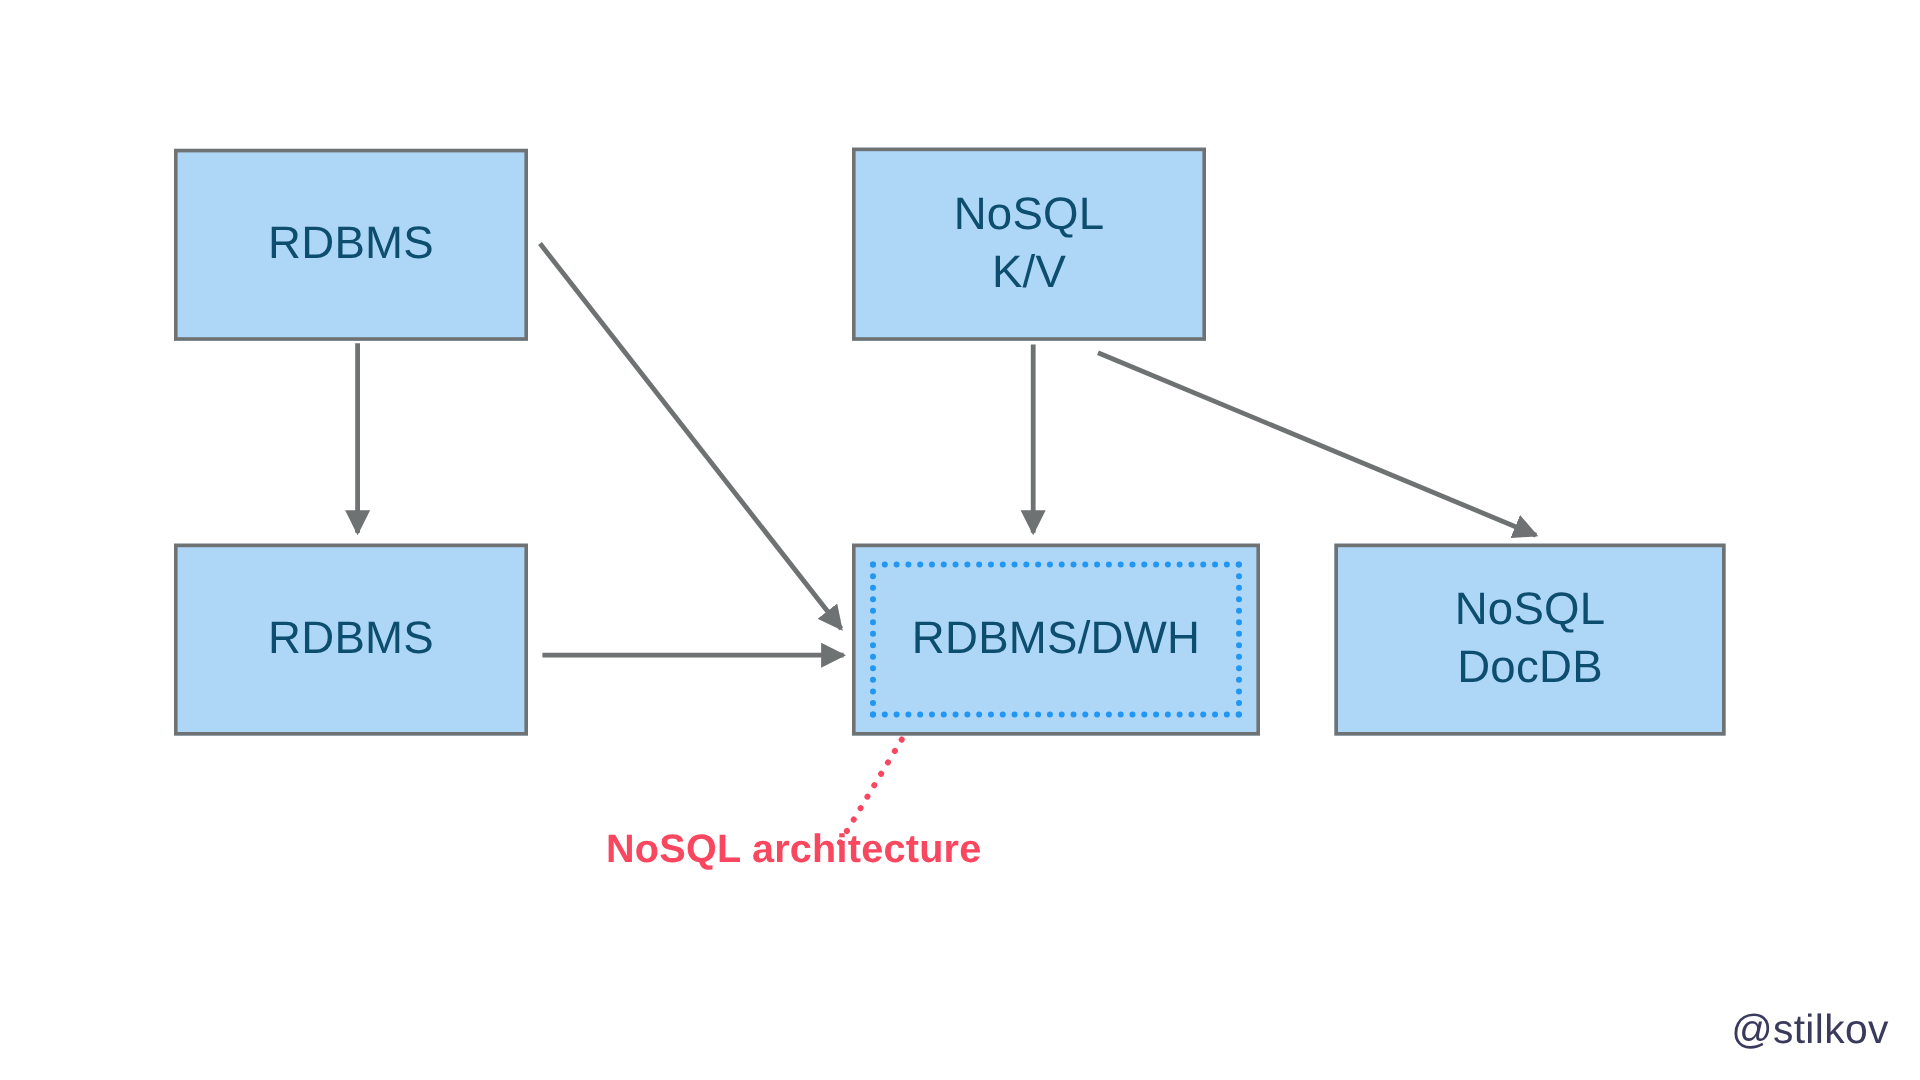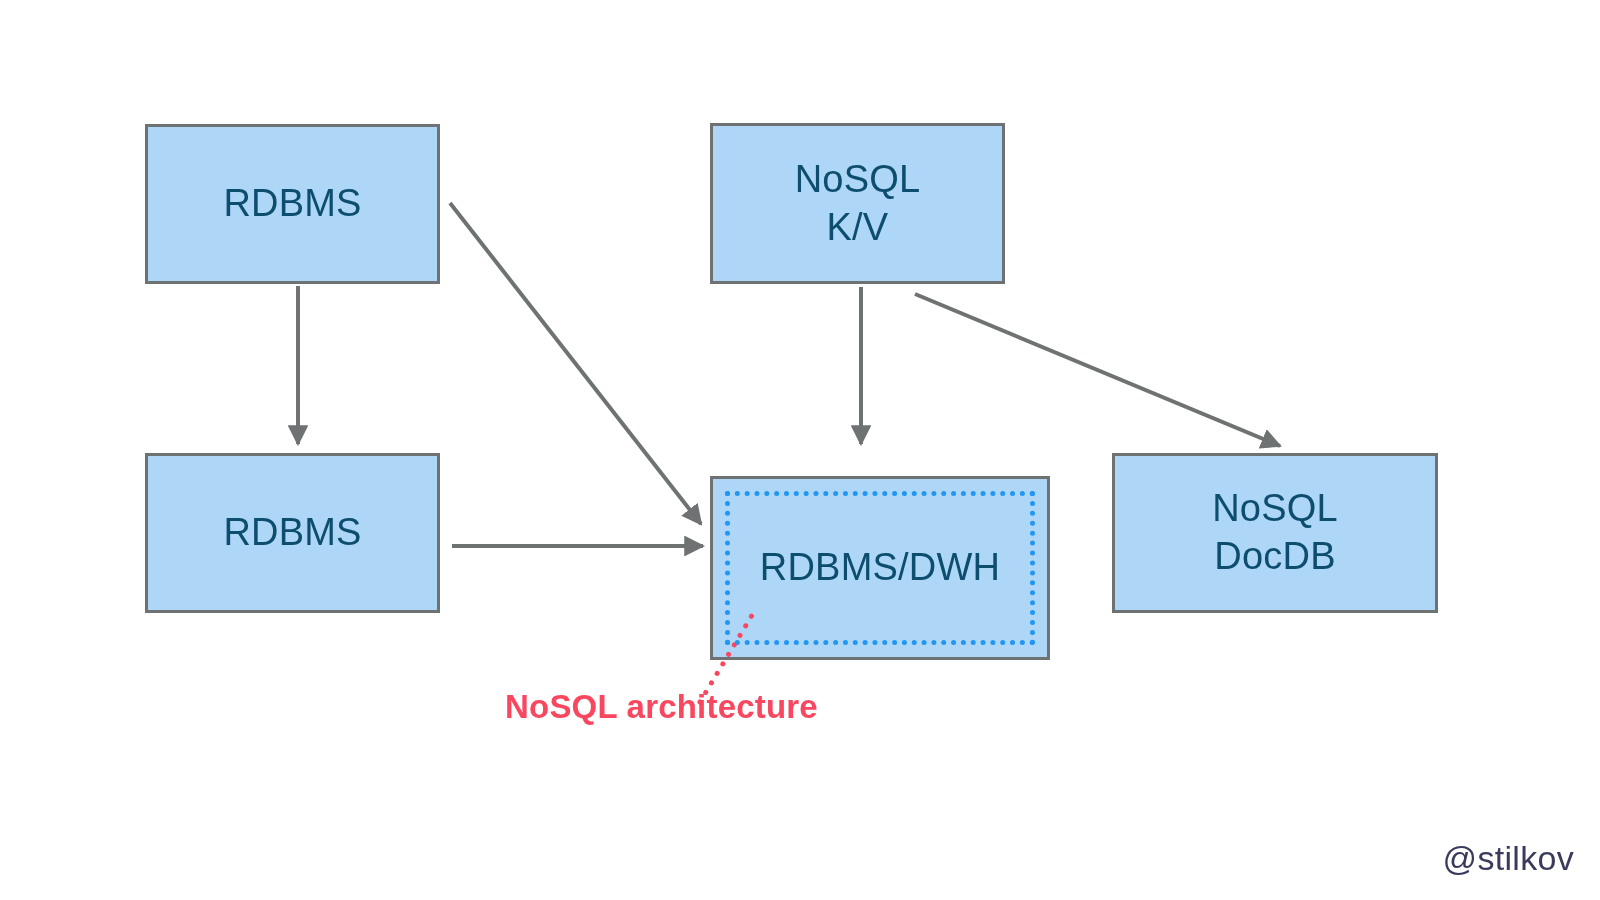--- a/index.html
+++ b/index.html
@@ -123,21 +123,21 @@
 
   <div class="node" id="node-nosql-kv" style="left:710px; top:123px; width:295px; height:161px;">
     <span class="node-label">NoSQL
 K/V</span>
   </div>
 
   <div class="node" id="node-rdbms-bottom-left" style="left:145px; top:453px; width:295px; height:160px;">
     <span class="node-label">RDBMS</span>
   </div>
 
-  <div class="node" id="node-rdbms-dwh" style="left:710px; top:476px; width:340px; height:184px;">
+  <div class="node" id="node-rdbms-dwh" style="left:710px; top:453px; width:340px; height:160px;">
     <span class="dotted-highlight"></span>
     <span class="node-label">RDBMS/DWH</span>
   </div>
 
   <div class="node" id="node-nosql-docdb" style="left:1112px; top:453px; width:326px; height:160px;">
     <span class="node-label">NoSQL
 DocDB</span>
   </div>
 
   <div id="annotation-micro-architecture">NoSQL architecture</div>

